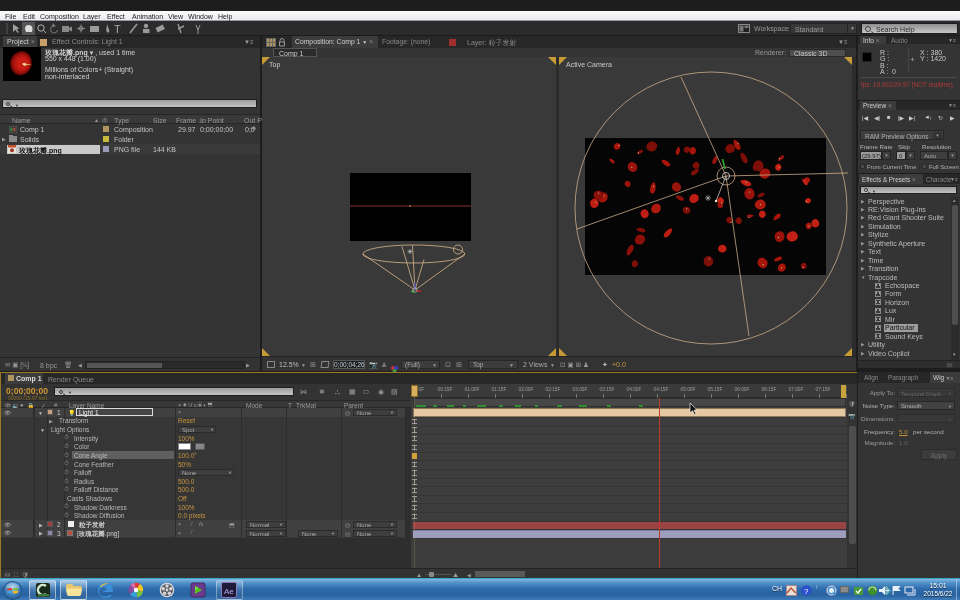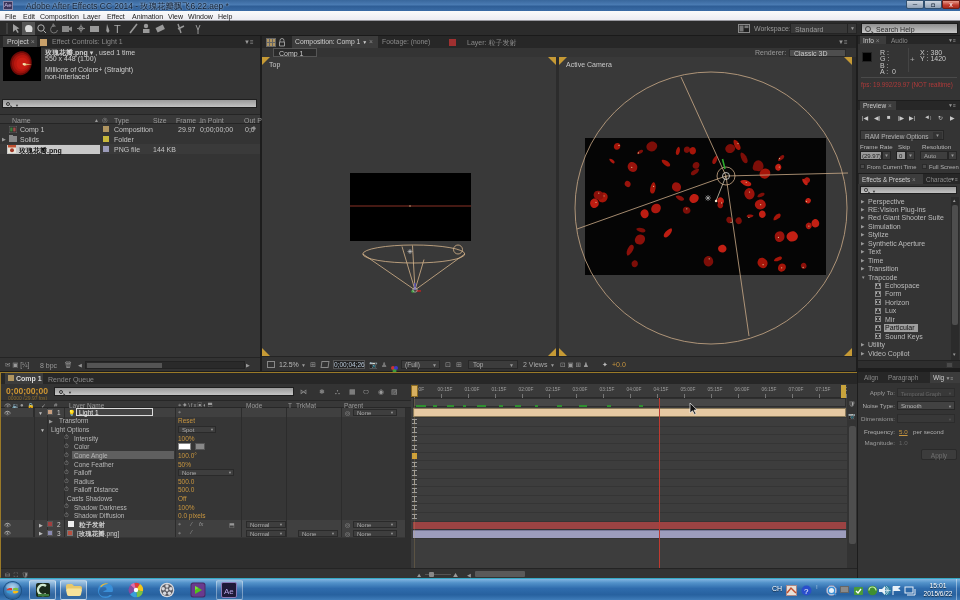--- a/index.html
+++ b/index.html
@@ -10,28 +10,20 @@
 .orange{color:#c9963f;}
 .panel{background:#343434;}
 .tabbar{background:#272727;}
 .tab-active{background:#3c3c3c;color:#cecece;}
 .tab-in{color:#8a8a8a;}
 </style>
 </head>
 <body>
 <div id="app">
 
-<div class="abs" style="left:0;top:0;width:960px;height:11px;background:linear-gradient(180deg,#39679c 0%,#4b7cb4 45%,#2e5d95 55%,#3a6ba5 100%);">
-  <div class="abs" style="left:3px;top:1px;width:10px;height:9px;background:#3a3359;border:1px solid #8a86a8;color:#c9bfe8;font-size:6px;line-height:7px;text-align:center;">Ae</div>
-  <div class="abs" style="left:26px;top:0.5px;font-size:8.4px;color:#0e1c30;text-shadow:0 0 2px #cfe0f2;">Adobe After Effects CC 2014 - 玫瑰花瓣飘飞6.22.aep *</div>
-
-  <div class="abs" style="left:906px;top:0;width:18px;height:9px;background:linear-gradient(180deg,#cdd6e0,#8fa0b4);border:1px solid #31506e;border-radius:0 0 2px 2px;color:#123;font-size:8px;line-height:6px;text-align:center;">–</div>
-  <div class="abs" style="left:924px;top:0;width:18px;height:9px;background:linear-gradient(180deg,#cdd6e0,#8fa0b4);border:1px solid #31506e;border-radius:0 0 2px 2px;color:#123;font-size:6px;line-height:8px;text-align:center;">◘</div>
-  <div class="abs" style="left:942px;top:0;width:18px;height:9px;background:linear-gradient(180deg,#e89c8c,#c0392b 60%,#a52d20);border:1px solid #6e1d14;border-radius:0 0 2px 2px;color:#fff;font-size:7px;line-height:8px;text-align:center;">x</div>
-</div>
 
 <div class="abs" style="left:0;top:11px;width:960px;height:10px;background:linear-gradient(180deg,#fbfbfb,#ececf2);border-bottom:1px solid #9a9aa0;">
   <div class="abs" style="left:5px;top:1.5px;font-size:7px;color:#1a1a1a;">File</div>
   <div class="abs" style="left:23px;top:1.5px;font-size:7px;color:#1a1a1a;">Edit</div>
   <div class="abs" style="left:40px;top:1.5px;font-size:7px;color:#1a1a1a;">Composition</div>
   <div class="abs" style="left:83px;top:1.5px;font-size:7px;color:#1a1a1a;">Layer</div>
   <div class="abs" style="left:107px;top:1.5px;font-size:7px;color:#1a1a1a;">Effect</div>
   <div class="abs" style="left:132px;top:1.5px;font-size:7px;color:#1a1a1a;">Animation</div>
   <div class="abs" style="left:168px;top:1.5px;font-size:7px;color:#1a1a1a;">View</div>
   <div class="abs" style="left:188px;top:1.5px;font-size:7px;color:#1a1a1a;">Window</div>

